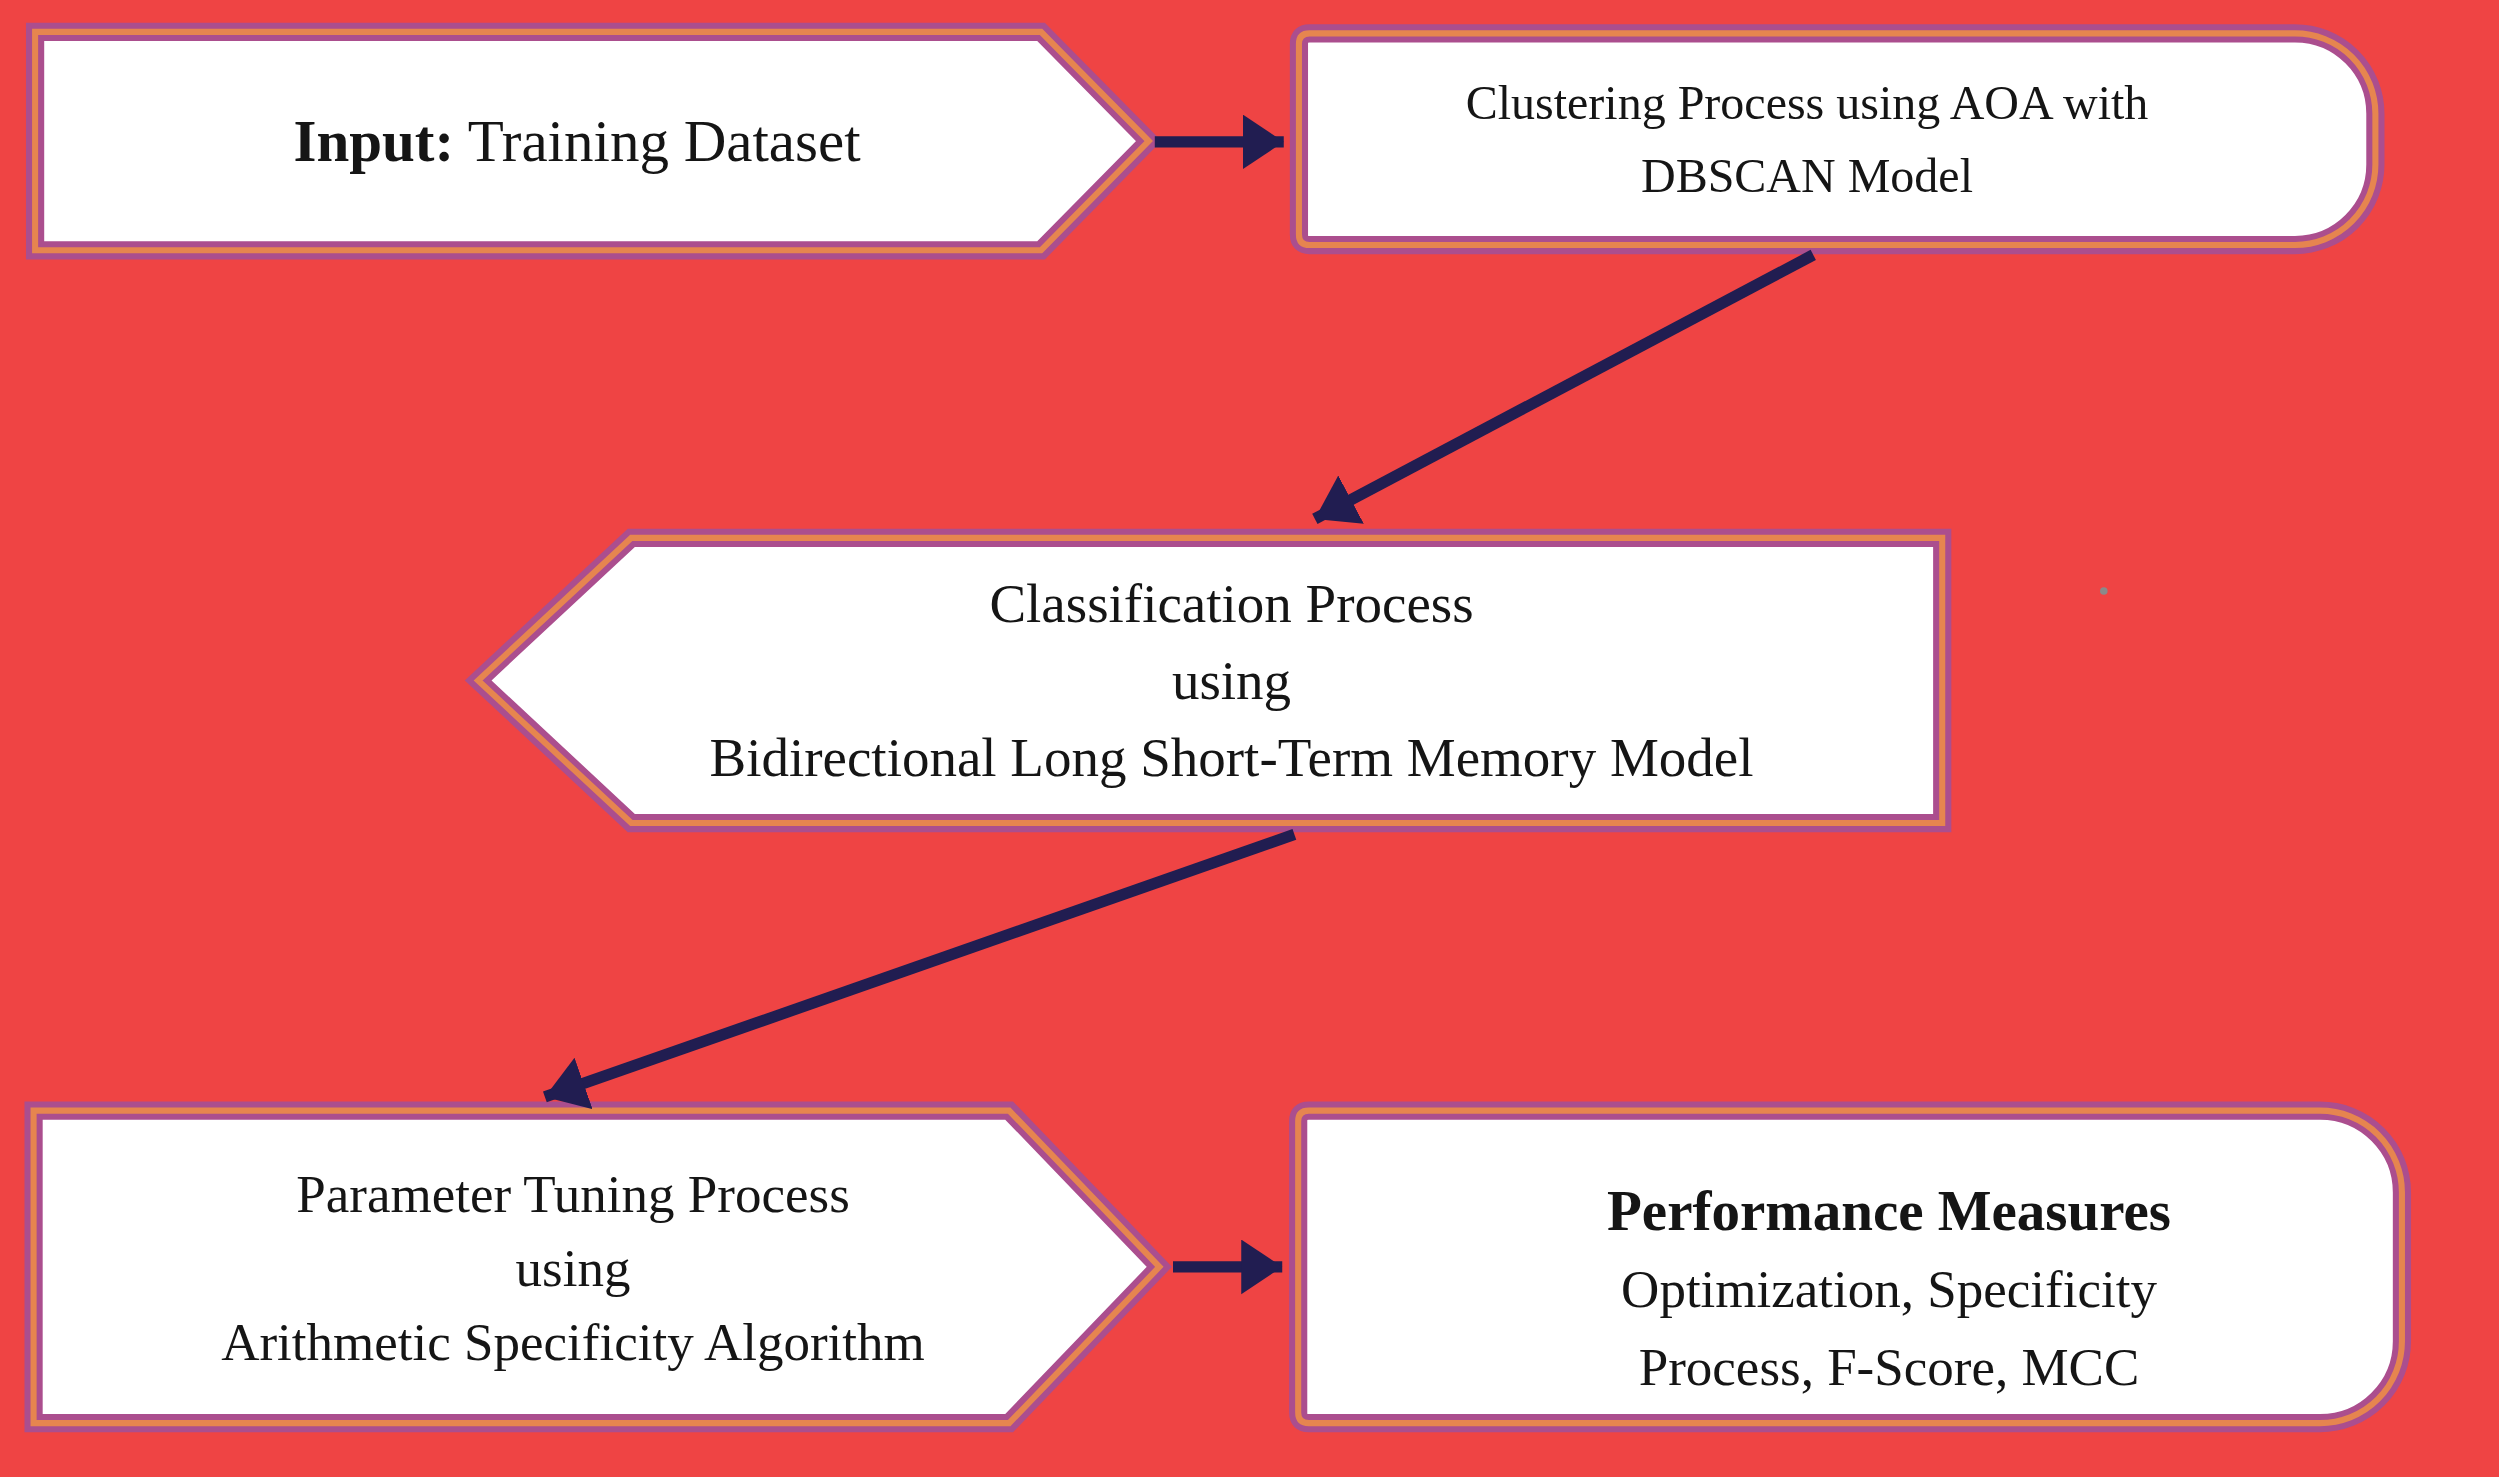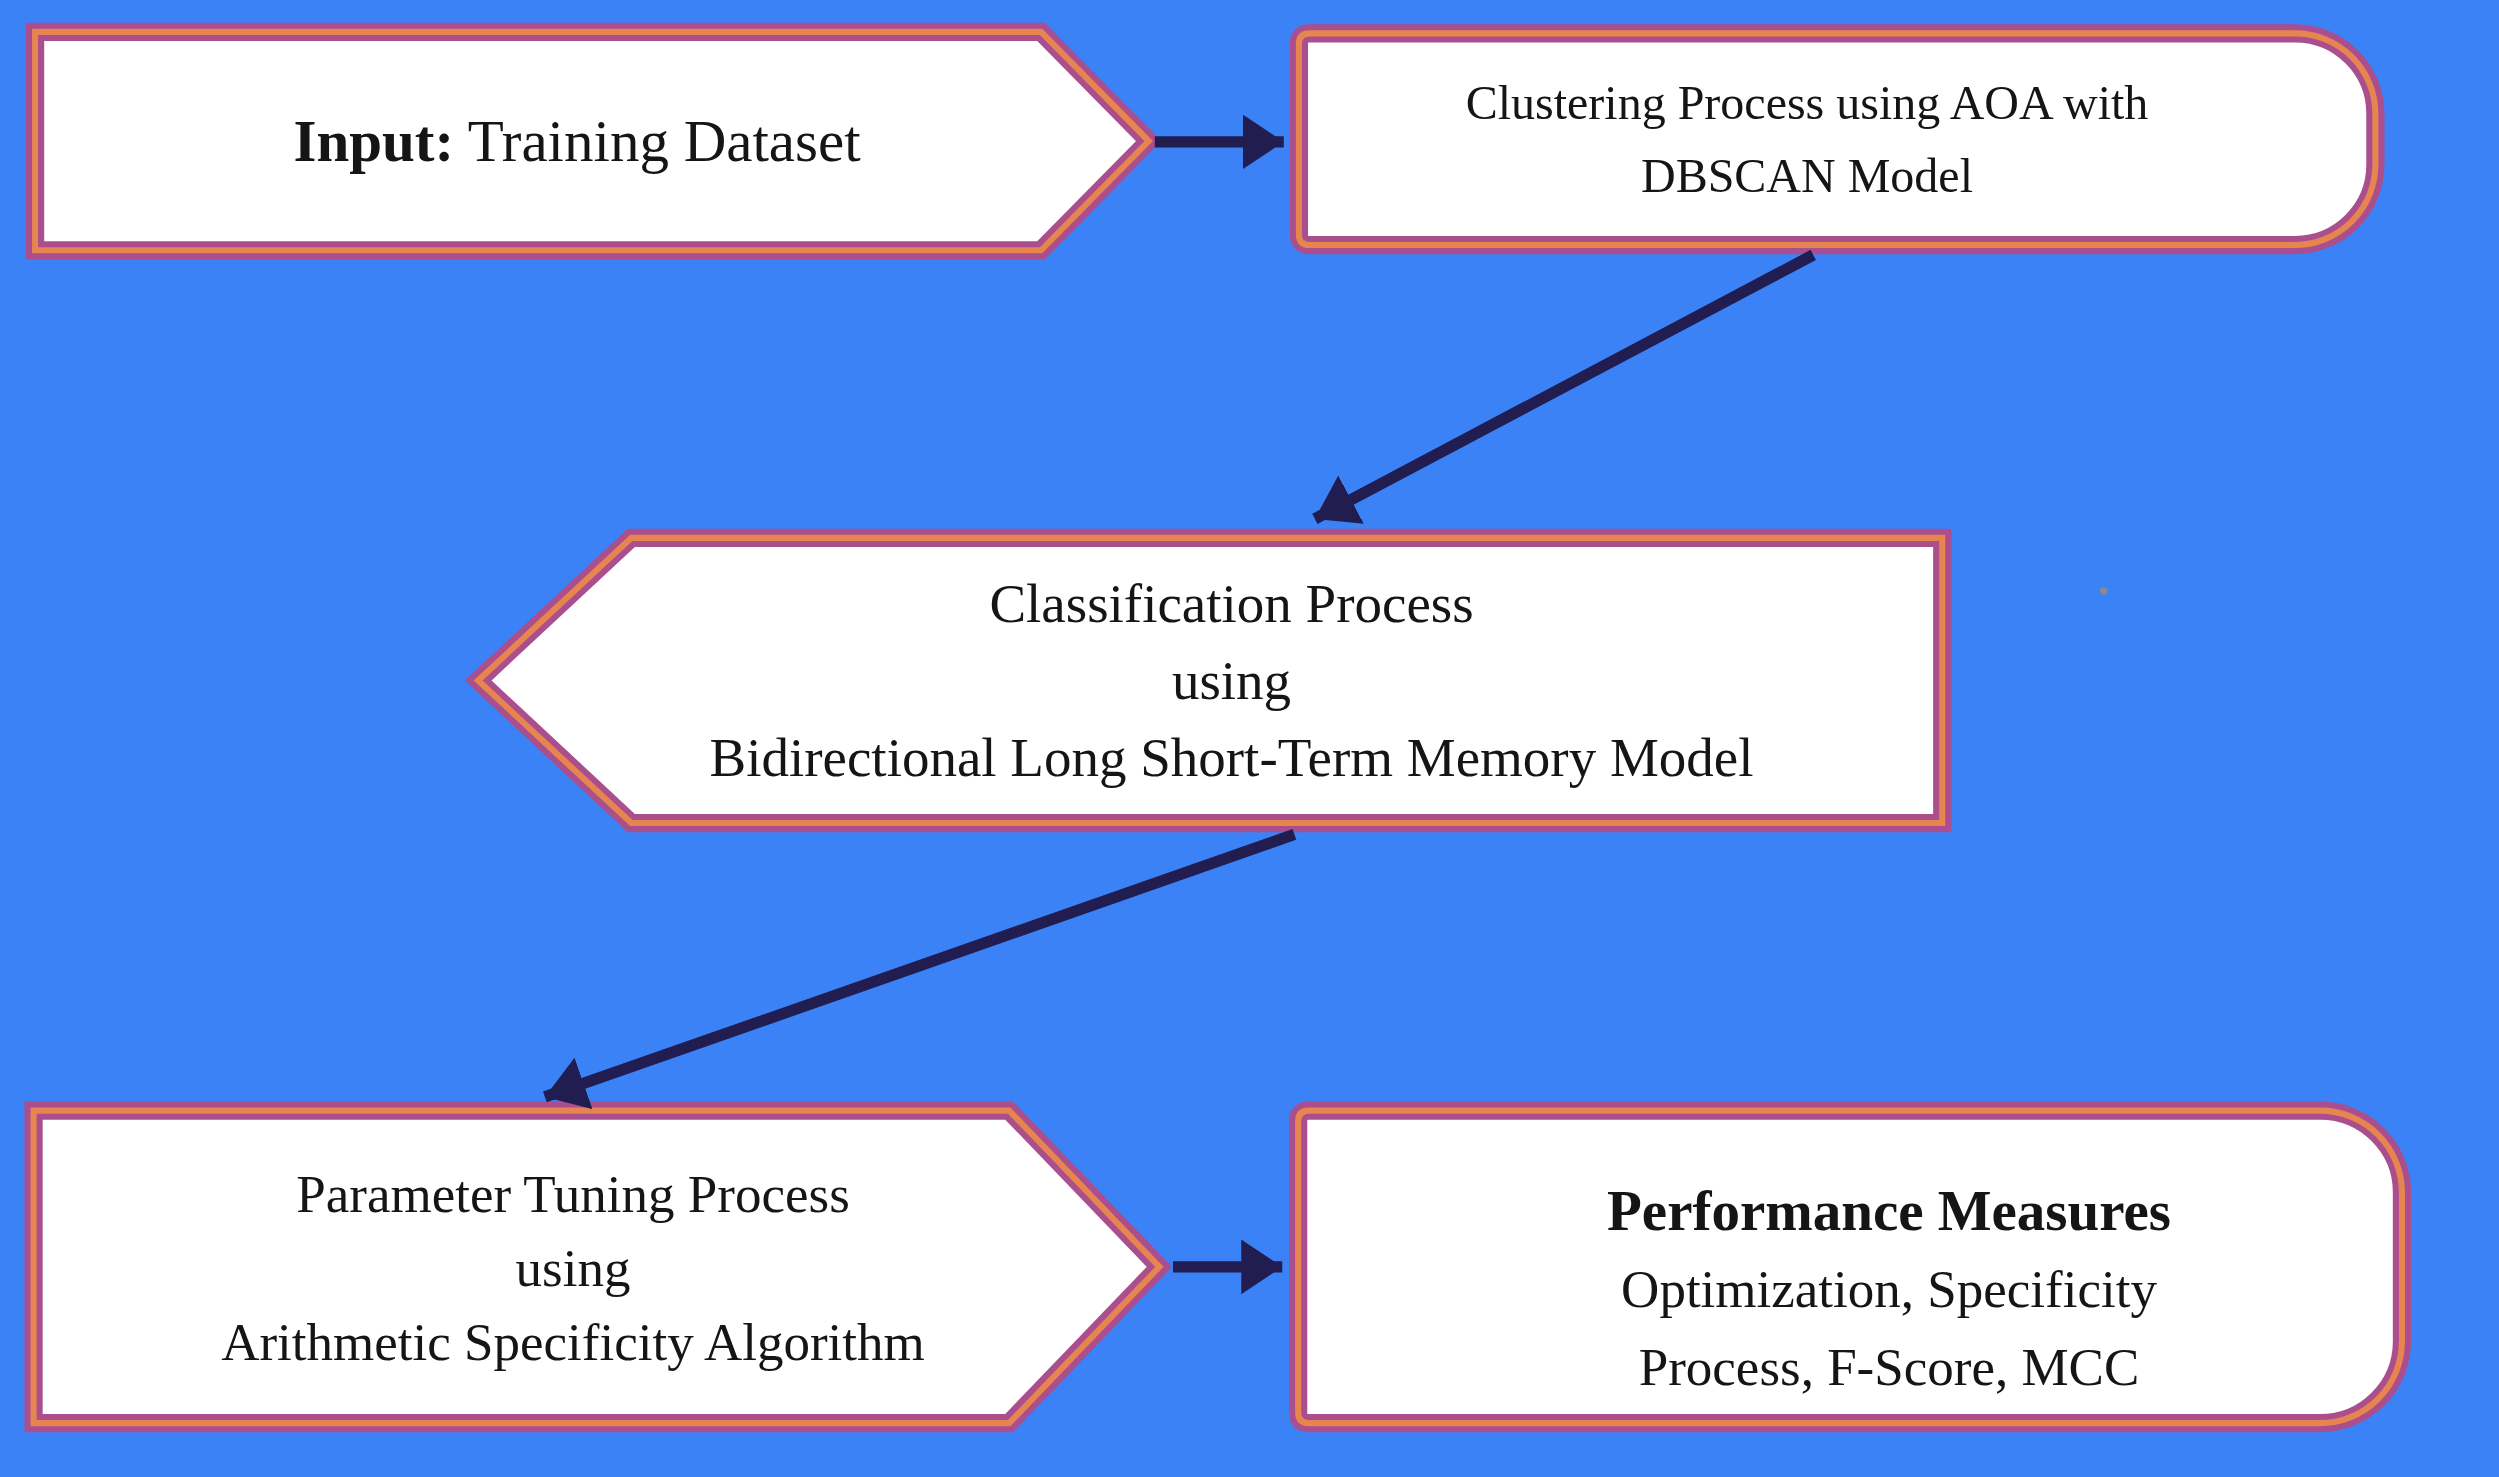--- a/index.html
+++ b/index.html
@@ -1,19 +1,19 @@
 <!DOCTYPE html>
 <html style="font-size:12px"><head>
 <meta charset="utf-8">
 <style>
   html,body{margin:0;padding:0;background:#ffffff;}
   .canvas{
     position:relative;
     width:2500px;height:1477px;
-    background:#3b82f6;
+    background:#ef4444;
     font-family:"Liberation Serif","DejaVu Serif",serif;
     color:#151515;
     overflow:hidden;
   }
   svg.layer{position:absolute;left:0;top:0;width:2500px;height:1477px;}
   .label{
     position:absolute;
     display:flex;flex-direction:column;
     align-items:center;justify-content:center;
     text-align:center;

